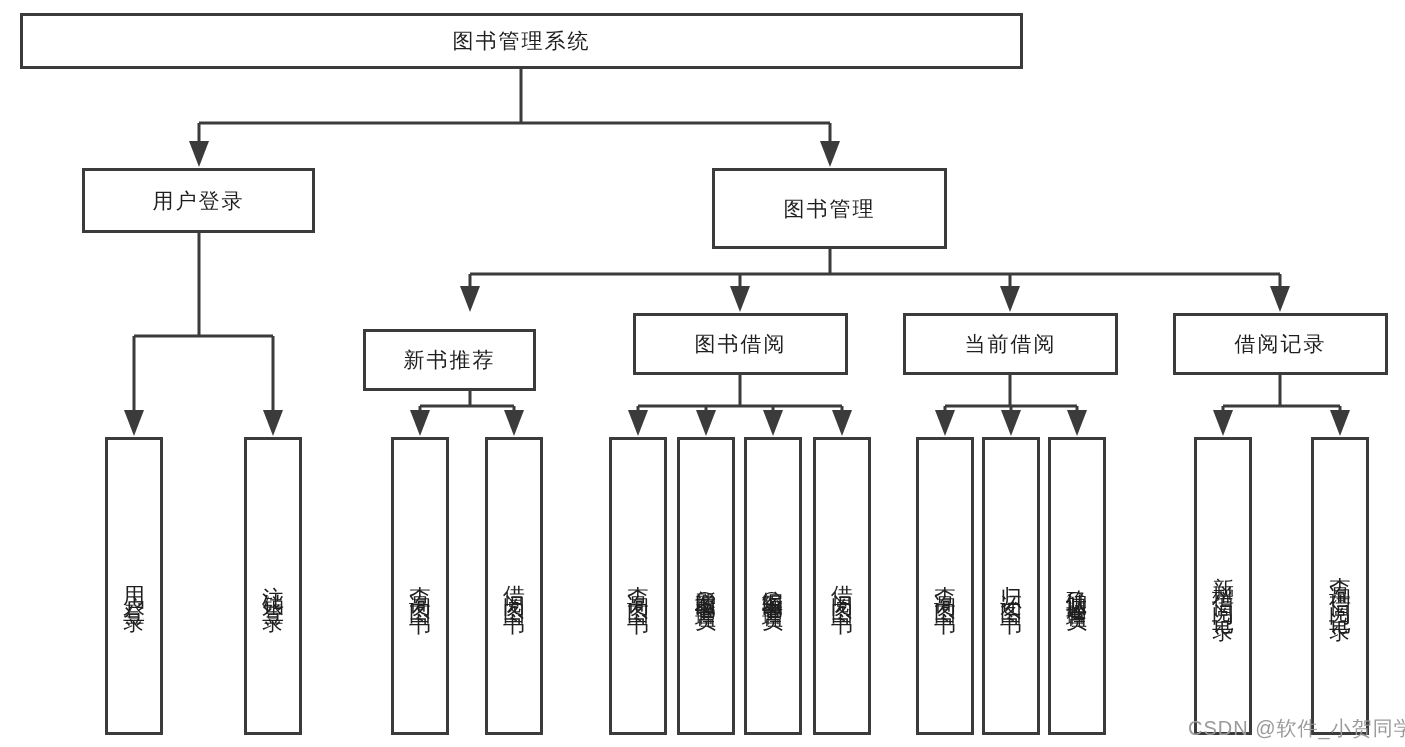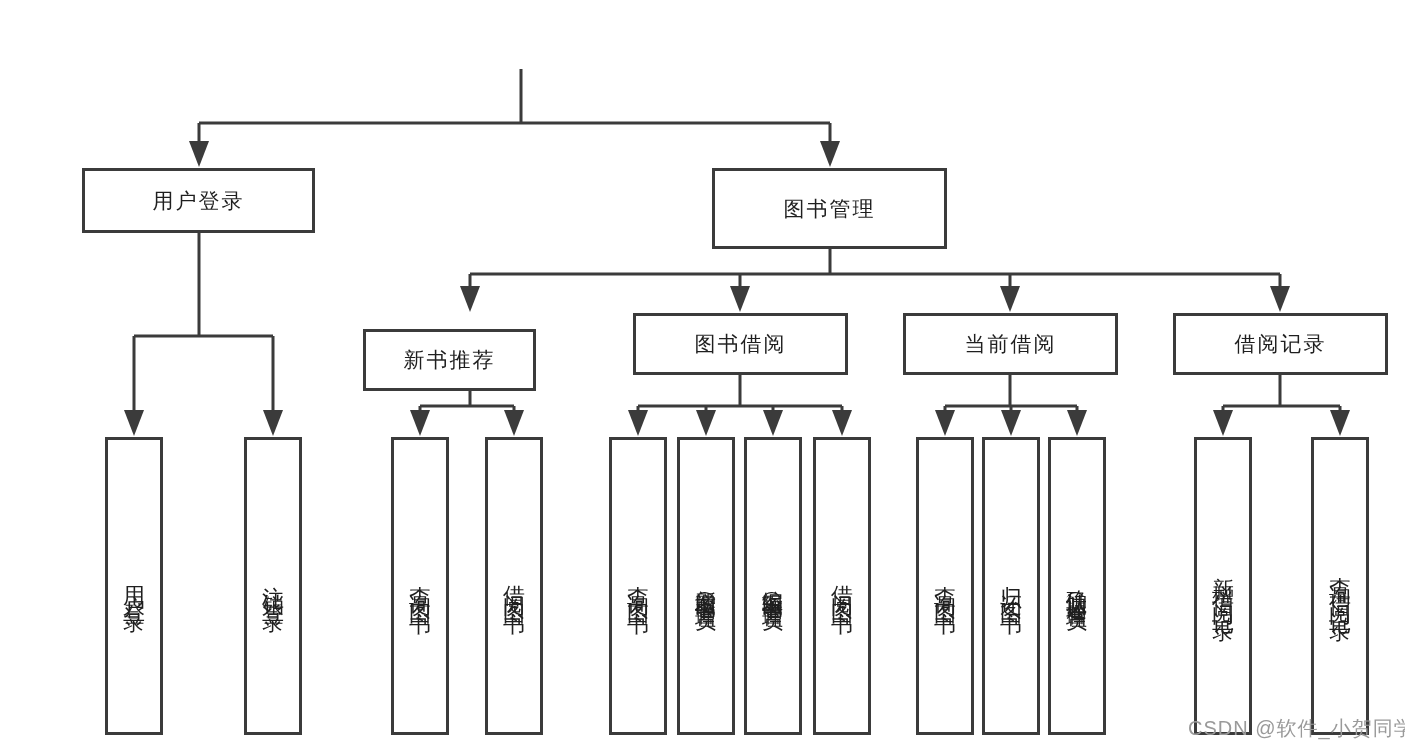--- a/index.html
+++ b/index.html
@@ -74,20 +74,23 @@
       <polygon points="1001,410 1021,410 1011,436"></polygon>
       <polygon points="1067,410 1087,410 1077,436"></polygon>
     </g>
     <g>
       <path d="M1280 375 V406 M1223 406 H1340 M1223 406 V426 M1340 406 V426"></path>
       <polygon points="1213,410 1233,410 1223,436"></polygon>
       <polygon points="1330,410 1350,410 1340,436"></polygon>
     </g>
   </svg>
 
+  <div class="box" style="left:20px;top:13px;width:1003px;height:56px">
+    <span class="htext">图书管理系统</span>
+  </div>
 
   <div class="box" style="left:82px;top:168px;width:233px;height:65px">
     <span class="htext">用户登录</span>
   </div>
   <div class="box" style="left:712px;top:168px;width:235px;height:81px">
     <span class="htext">图书管理</span>
   </div>
 
   <div class="box" style="left:363px;top:329px;width:173px;height:62px">
     <span class="htext">新书推荐</span>

